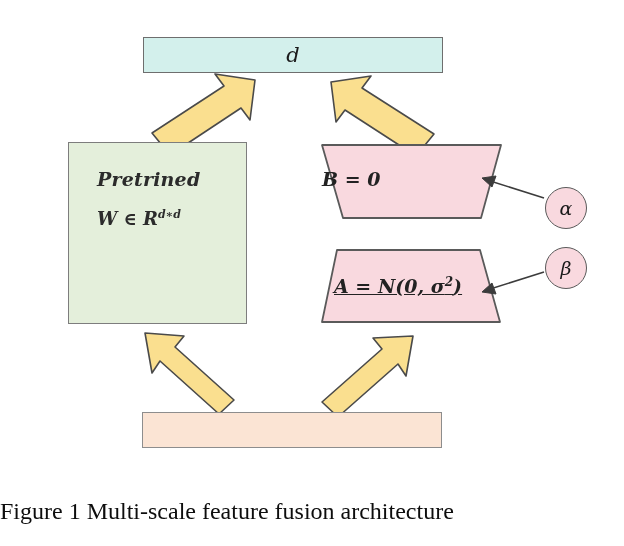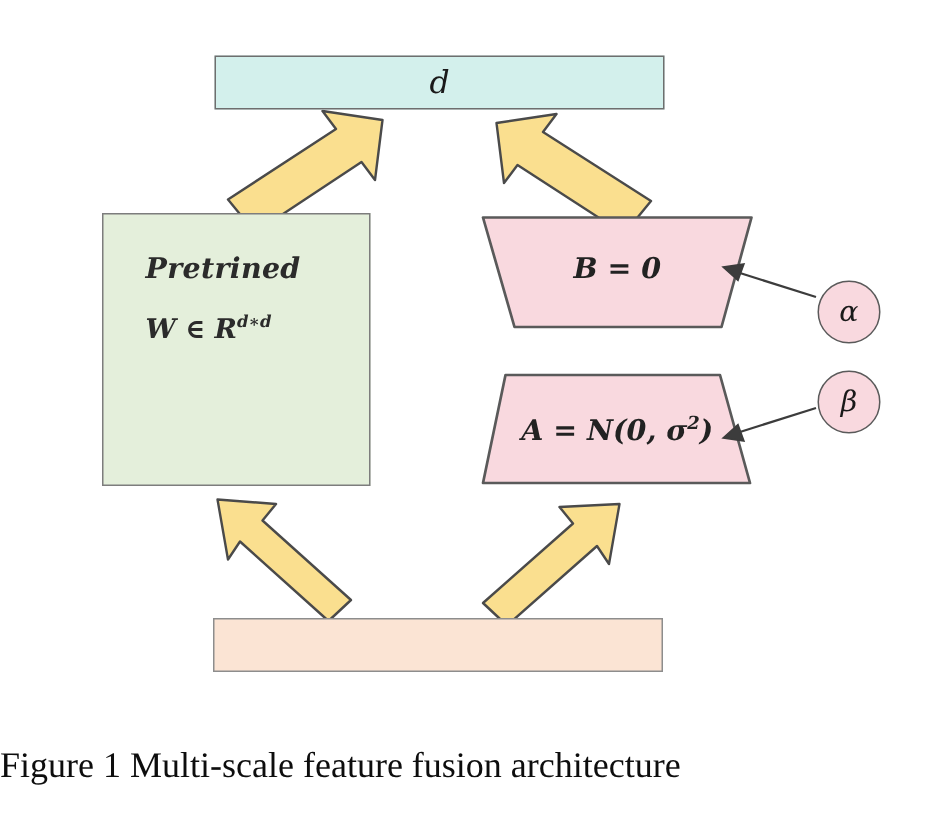--- a/index.html
+++ b/index.html
@@ -90,33 +90,34 @@
     height: 546px;
     pointer-events: none;
   }
   .trap-label {
     position: absolute;
     font-style: italic;
     font-weight: bold;
     font-family: "DejaVu Serif", serif;
     color: #222222;
     white-space: nowrap;
-    text-align: center;
+    text-align: left;
   }
   #label-b {
     left: 322px;
     top: 168px;
     width: 179px;
     font-size: 19px;
   }
   #label-a {
-    left: 322px;
+    left: 334px;
     top: 275px;
     width: 179px;
     font-size: 19px;
+    text-decoration: underline;
   }
   #label-a sup {
     font-size: 12px;
     vertical-align: super;
   }
   
   .greek-circle {
     position: absolute;
     width: 40px;
     height: 40px;

